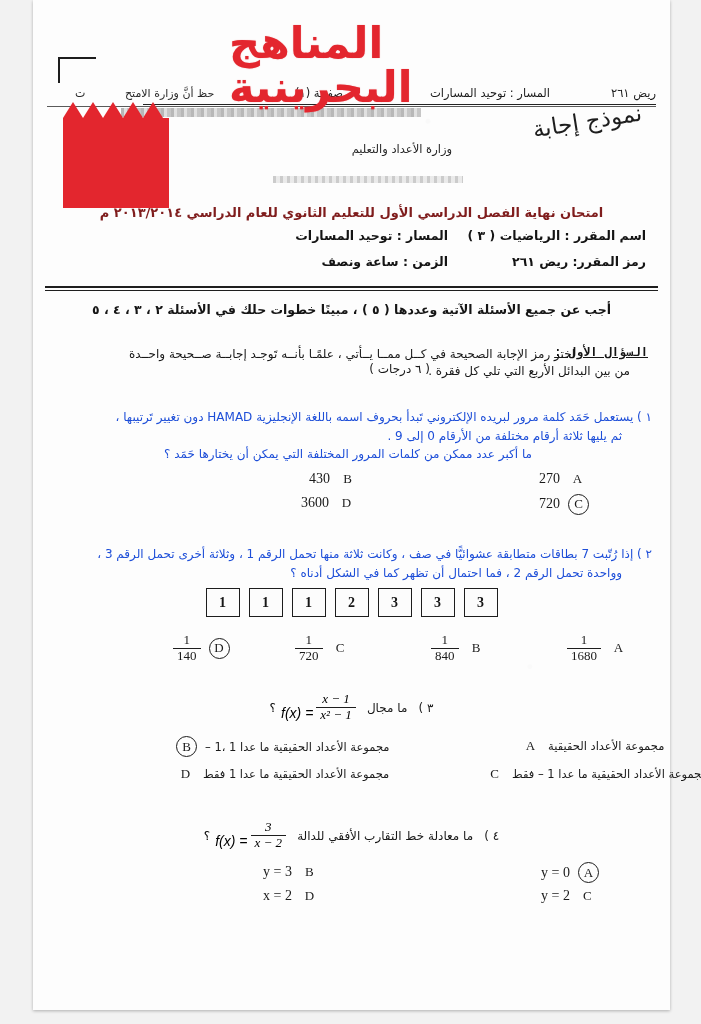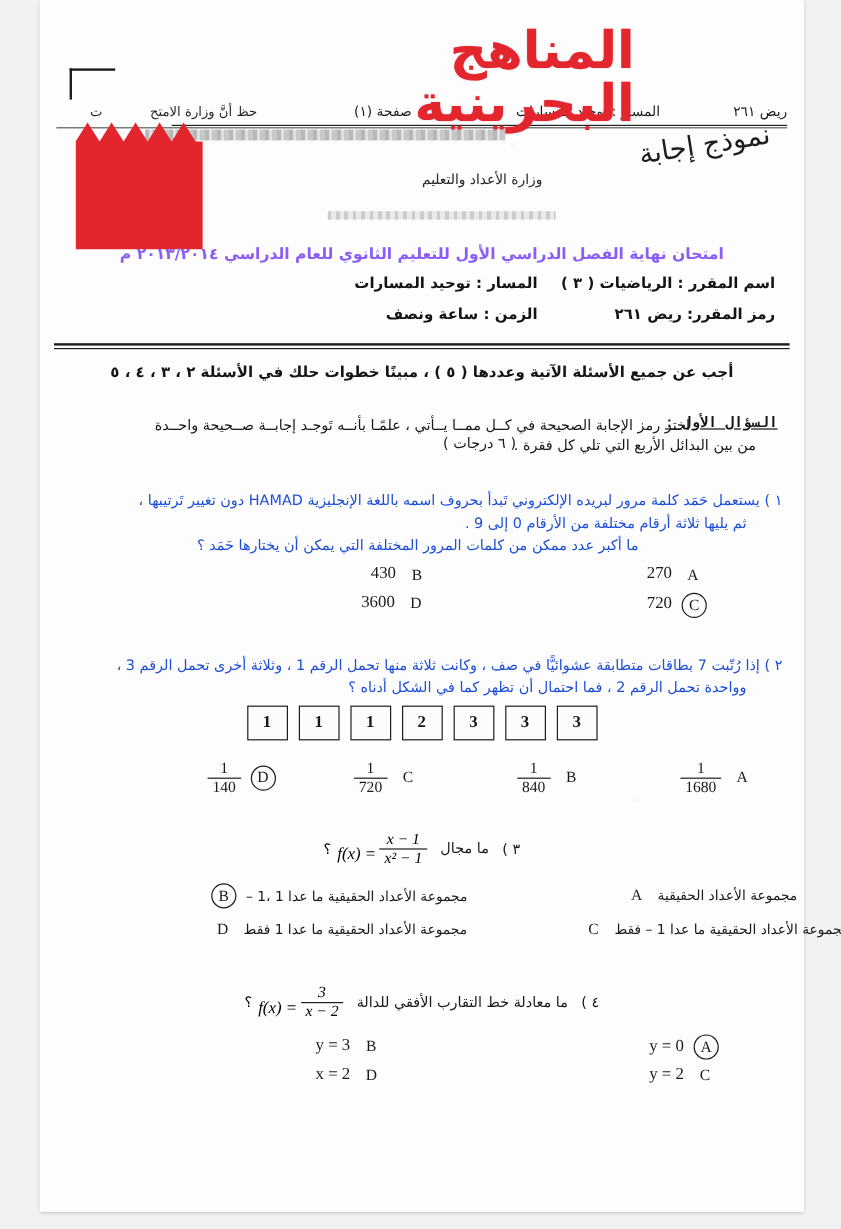--- a/index.html
+++ b/index.html
@@ -121,21 +121,21 @@
     position: absolute;
     left: 30px; top: 98px;
     width: 106px; height: 110px;
   }
 
   
   .wm-top {
     position: absolute;
     left: 196px; top: 22px;
     width: 300px;
-    text-align: right;
+    text-align: left;
     color: #e3262e;
     font-size: 43px;
     font-weight: 700;
     line-height: 1.02;
     letter-spacing: -1px;
     direction: rtl;
     text-shadow: 0 0 1px rgba(227,38,46,.5);
   }
   .wm-url {
     position: absolute;
@@ -149,21 +149,21 @@
     direction: ltr;
   }
 
   
   .exam-title {
     position: absolute;
     left: 0; right: 0; top: 205px;
     text-align: center;
     font-size: 13px;
     font-weight: 700;
-    color: #8b5cf6;
+    color: #7f1d1d;
   }
   .meta-grid {
     position: absolute;
     left: 0; right: 0; top: 228px;
     height: 54px;
     font-size: 12.5px;
     font-weight: 700;
     color: #141414;
   }
   .meta-r1a { position: absolute; right: 24px; top: 0; }
@@ -299,21 +299,21 @@
     align-items: center;
     vertical-align: middle;
     font-family: "Liberation Serif", serif;
     font-size: 13px;
     line-height: 1.12;
   }
   .frac .num { padding: 0 4px; }
   .frac .den { padding: 0 4px; border-top: 1.2px solid #1d1d1d; }
 
   .fx {
-    font-family: Liberation Serif, serif;
+    font-family: Liberation Sans, sans-serif;
     font-style: italic;
     font-size: 14px;
     margin-top: 12px;
   }
   .inline-eq {
     display: inline-flex;
     align-items: center;
     gap: 3px;
     direction: ltr;
     vertical-align: middle;

